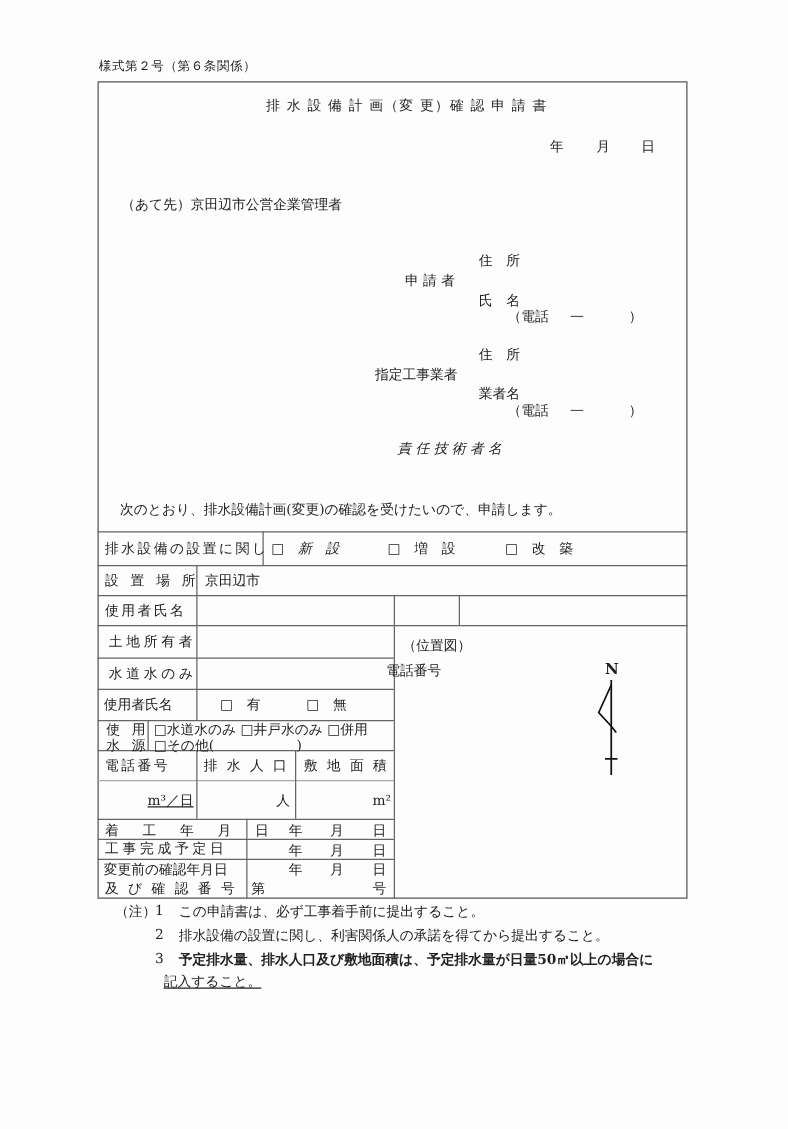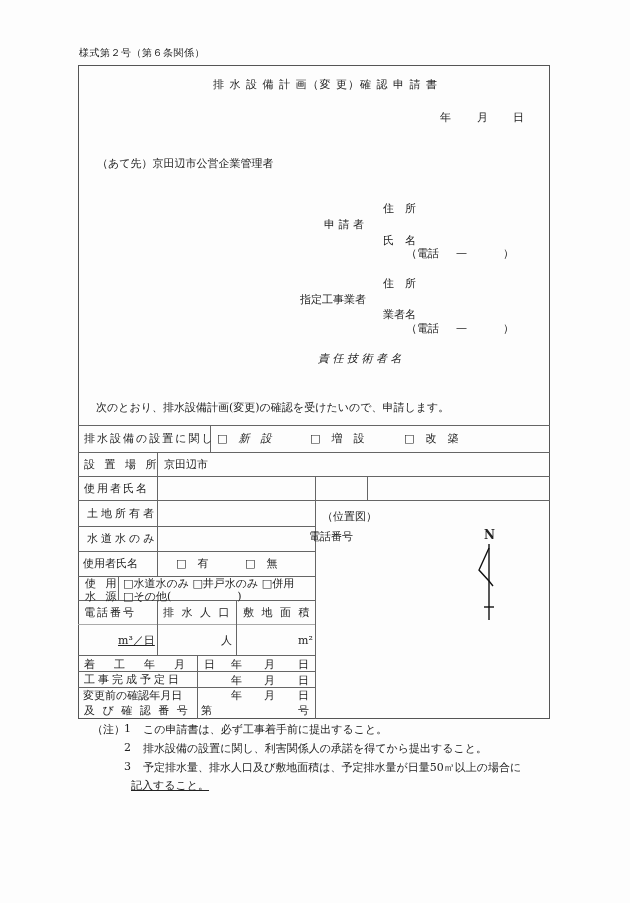--- a/index.html
+++ b/index.html
@@ -134,14 +134,14 @@
   <line x1="14" y1="67" x2="24" y2="67" stroke="#111" stroke-width="1.4"></line>
 </svg>
 <div class="cell" style="left:316px;top:501px;width:233px;height:217px;"></div>
 
 <div class="abs notes" style="left:92px;top:722px;">（注）</div>
 <div class="abs notes" style="left:124px;top:722px;">1</div>
 <div class="abs notes" style="left:143px;top:722px;">この申請書は、必ず工事着手前に提出すること。</div>
 <div class="abs notes" style="left:124px;top:741px;">2</div>
 <div class="abs notes" style="left:143px;top:741px;text-align:right;">排水設備の設置に関し、利害関係人の承諾を得てから提出すること。</div>
 <div class="abs notes" style="left:124px;top:760px;">3</div>
-<div class="abs notes" style="left:143px;top:760px;">予定排水量、排水人口及び敷地面積は、予定排水量が日量50㎥以上の場合に</div>
+<div class="abs notes" style="left:143px;top:760px;font-weight:bold;">予定排水量、排水人口及び敷地面積は、予定排水量が日量50㎥以上の場合に</div>
 <div class="abs notes" style="left:131px;top:778px;text-decoration:underline;">記入すること。</div>
 
 </body></html>

